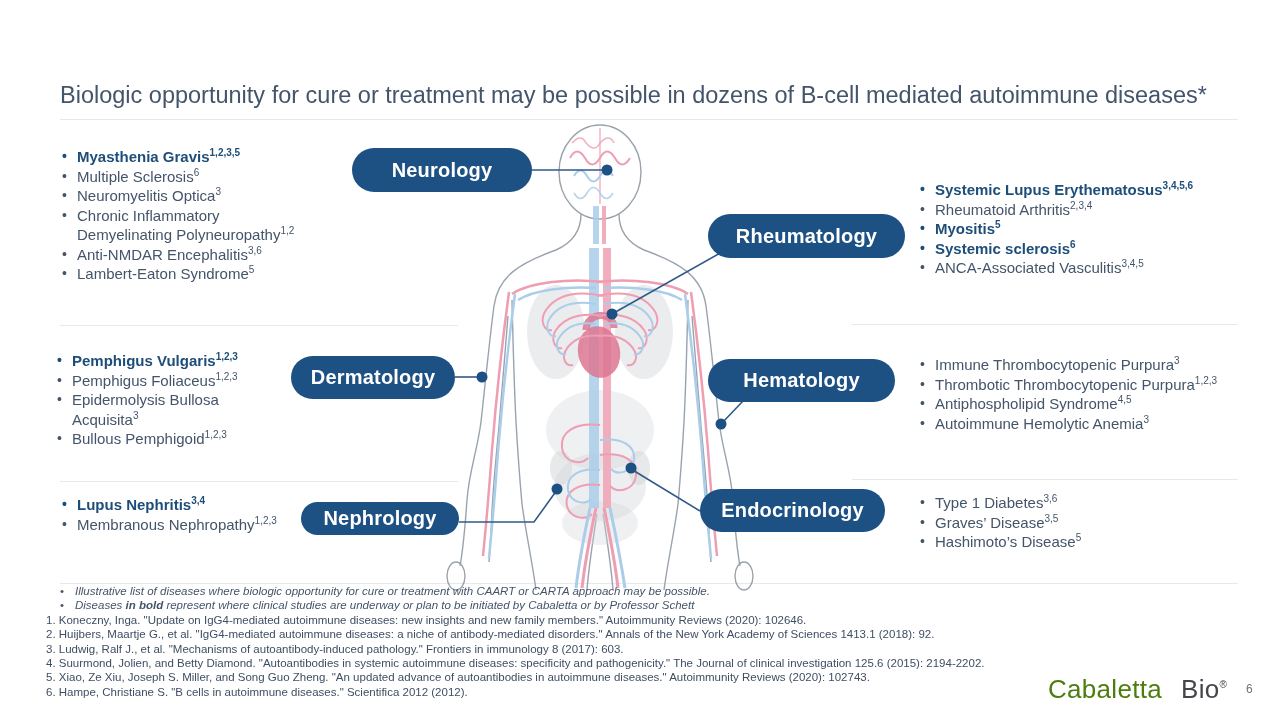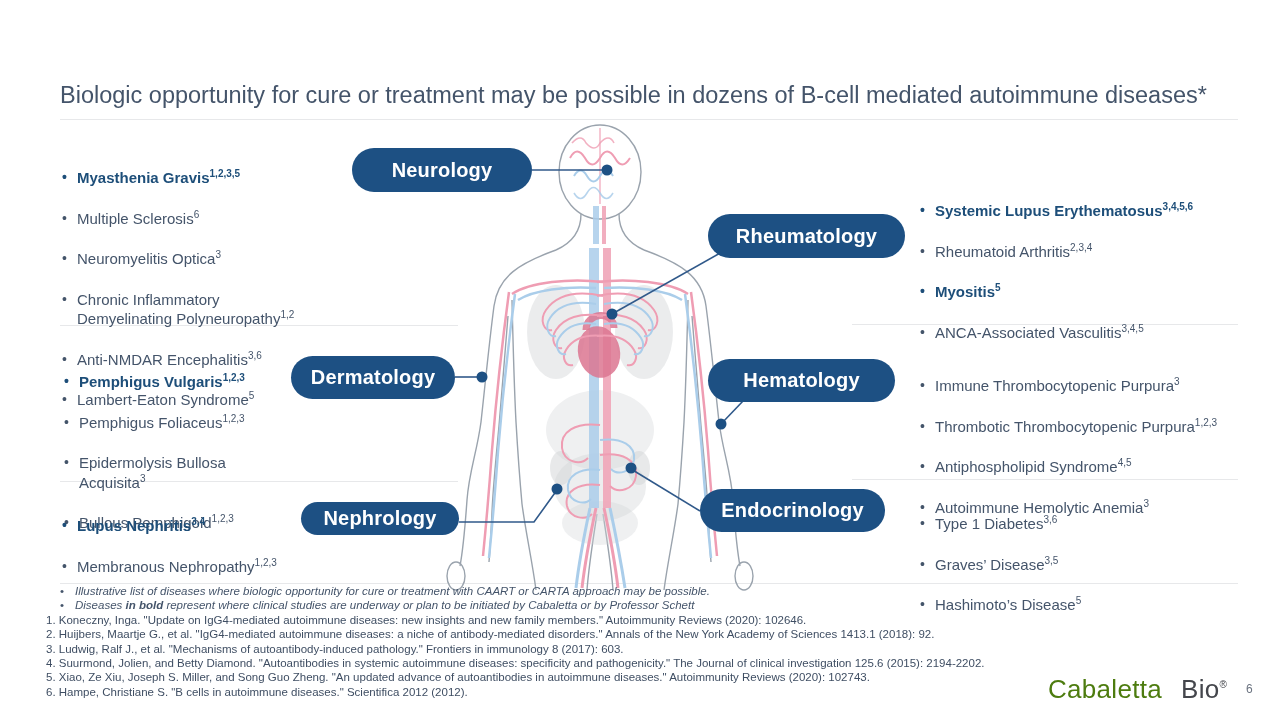--- a/index.html
+++ b/index.html
@@ -12,21 +12,21 @@
          color:#44546a;white-space:nowrap;}
 
   .divider{position:absolute;height:1px;background:#e7e8ea;}
 
   .pill{position:absolute;background:#1d5083;border-radius:24px;color:#ffffff;
         font-weight:700;font-size:20px;display:flex;align-items:center;justify-content:center;
         letter-spacing:0.2px;}
 
   .disease-group{position:absolute;}
   ul.diseases{list-style:none;margin:0;padding:0;font-size:15px;color:#44546a;line-height:19.5px;}
-  ul.diseases li{position:relative;padding-left:17px;margin-top:21px;}
+  ul.diseases li{position:relative;padding-left:17px;}
   ul.diseases li::before{content:"•";position:absolute;left:2px;top:0;color:#44546a;font-size:14px;}
   ul.diseases li.bold{color:#1d4e79;font-weight:700;}
   ul.diseases li.bold::before{color:#1d4e79;}
   ul.diseases sup{font-size:10px;line-height:0;}
 
   svg.bodyart{position:absolute;left:0;top:0;pointer-events:none;}
 
   .footnotes{position:absolute;left:46px;top:584px;width:1175px;font-size:11.5px;color:#44546a;}
   .note{position:relative;padding-left:29px;line-height:14.4px;font-style:italic;}
   .note::before{content:"•";position:absolute;left:14px;font-style:normal;}
@@ -170,39 +170,40 @@
   <div class="disease-group" style="left:60px;top:147px;width:280px;">
     <ul class="diseases">
         <li class="bold">Myasthenia Gravis<sup>1,2,3,5</sup></li>
         <li>Multiple Sclerosis<sup>6</sup></li>
         <li>Neuromyelitis Optica<sup>3</sup></li>
         <li>Chronic Inflammatory<br>Demyelinating Polyneuropathy<sup>1,2</sup></li>
         <li>Anti-NMDAR Encephalitis<sup>3,6</sup></li>
         <li>Lambert-Eaton Syndrome<sup>5</sup></li>
       </ul>
   </div>
-  <div class="disease-group" style="left:62px;top:351px;width:280px;">
+  <div class="disease-group" style="left:55px;top:351px;width:280px;">
     <ul class="diseases">
         <li class="bold">Pemphigus Vulgaris<sup>1,2,3</sup></li>
         <li>Pemphigus Foliaceus<sup>1,2,3</sup></li>
         <li>Epidermolysis Bullosa<br>Acquisita<sup>3</sup></li>
         <li>Bullous Pemphigoid<sup>1,2,3</sup></li>
       </ul>
   </div>
   <div class="disease-group" style="left:60px;top:495px;width:290px;">
     <ul class="diseases">
         <li class="bold">Lupus Nephritis<sup>3,4</sup></li>
         <li>Membranous Nephropathy<sup>1,2,3</sup></li>
       </ul>
   </div>
   <div class="disease-group" style="left:918px;top:180px;width:330px;">
     <ul class="diseases">
         <li class="bold">Systemic Lupus Erythematosus<sup>3,4,5,6</sup></li>
         <li>Rheumatoid Arthritis<sup>2,3,4</sup></li>
         <li class="bold">Myositis<sup>5</sup></li>
+        <li class="bold">Systemic sclerosis<sup>6</sup></li>
         <li>ANCA-Associated Vasculitis<sup>3,4,5</sup></li>
       </ul>
   </div>
   <div class="disease-group" style="left:918px;top:355px;width:340px;">
     <ul class="diseases">
         <li>Immune Thrombocytopenic Purpura<sup>3</sup></li>
         <li>Thrombotic Thrombocytopenic Purpura<sup>1,2,3</sup></li>
         <li>Antiphospholipid Syndrome<sup>4,5</sup></li>
         <li>Autoimmune Hemolytic Anemia<sup>3</sup></li>
       </ul>

